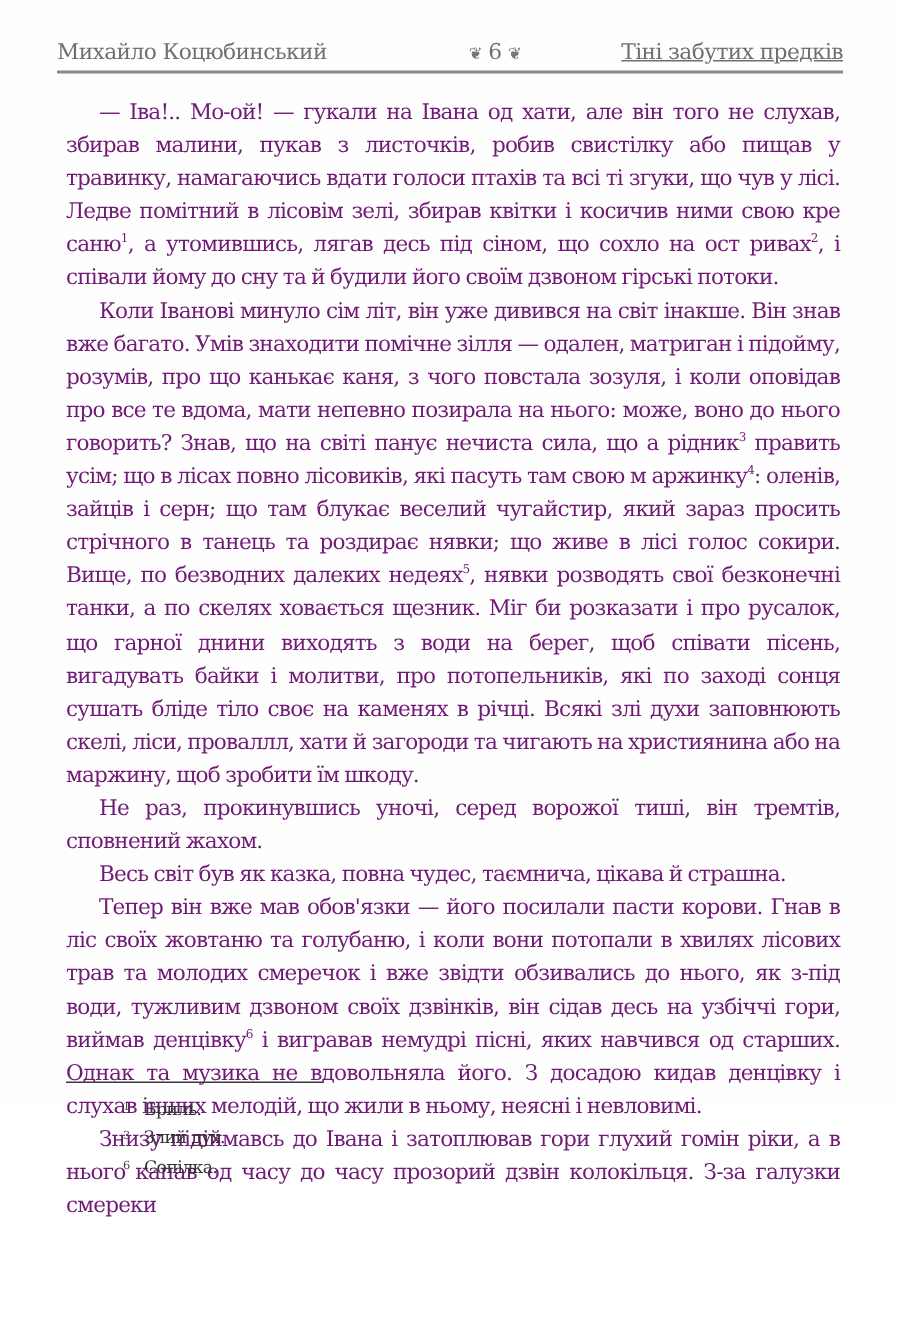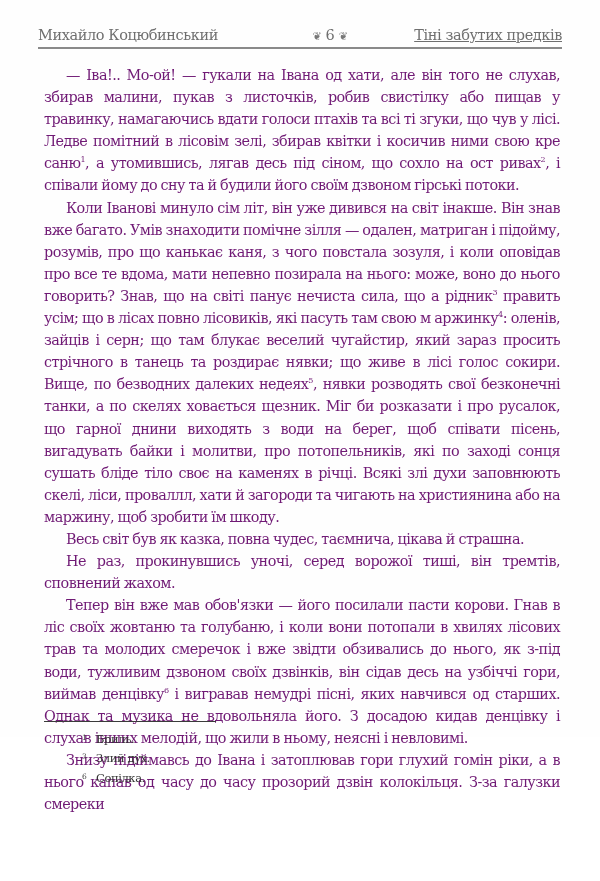--- a/index.html
+++ b/index.html
@@ -43,22 +43,22 @@
       <span class="orn">❦</span>
       <span>6</span>
       <span class="orn">❦</span>
     </span>
     <span class="rh-right">Тіні забутих предків</span>
   </div>
 
   <div class="body-text" id="body-text">
       <p><span>— Іва!.. Мо-ой! — гукали на Івана од хати, але він того не слухав, збирав малини, пукав з листочків, робив свистілку або пищав у травинку, намагаючись вдати голоси птахів та всі ті згуки, що чув у лісі. Ледве помітний в лісовім зелі, збирав квітки і косичив ними свою кре саню</span><sup>1</sup><span>, а утомившись, лягав десь під сіном, що сохло на ост ривах</span><sup>2</sup><span>, і співали йому до сну та й будили його своїм дзвоном гірські потоки.</span></p>
       <p><span>Коли Іванові минуло сім літ, він уже дивився на світ інакше. Він знав вже багато. Умів знаходити помічне зілля — одален, матриган і підойму, розумів, про що канькає каня, з чого повстала зозуля, і коли оповідав про все те вдома, мати непевно позирала на нього: може, воно до нього говорить? Знав, що на світі панує нечиста сила, що а рідник</span><sup>3</sup><span> править усім; що в лісах повно лісовиків, які пасуть там свою м аржинку</span><sup>4</sup><span>: оленів, зайців і серн; що там блукає веселий чугайстир, який зараз просить стрічного в танець та роздирає нявки; що живе в лісі голос сокири. Вище, по безводних далеких недеях</span><sup>5</sup><span>, нявки розводять свої безконечні танки, а по скелях ховається щезник. Міг би розказати і про русалок, що гарної днини виходять з води на берег, щоб співати пісень, вигадувать байки і молитви, про потопельників, які по заході сонця сушать бліде тіло своє на каменях в річці. Всякі злі духи заповнюють скелі, ліси, проваллл, хати й загороди та чигають на християнина або на маржину, щоб зробити їм шкоду.</span></p>
+      <p><span>Не раз, прокинувшись уночі, серед ворожої тиші, він тремтів, сповнений жахом.</span></p>
       <p><span>Весь світ був як казка, повна чудес, таємнича, цікава й страшна.</span></p>
-      <p><span>Не раз, прокинувшись уночі, серед ворожої тиші, він тремтів, сповнений жахом.</span></p>
       <p><span>Тепер він вже мав обов'язки — його посилали пасти корови. Гнав в ліс своїх жовтаню та голубаню, і коли вони потопали в хвилях лісових трав та молодих смеречок і вже звідти обзивались до нього, як з-під води, тужливим дзвоном своїх дзвінків, він сідав десь на узбіччі гори, виймав денцівку</span><sup>6</sup><span> і вигравав немудрі пісні, яких навчився од старших. Однак та музика не вдовольняла його. З досадою кидав денцівку і слухав інших мелодій, що жили в ньому, неясні і невловимі.</span></p>
       <p><span>Знизу підіймавсь до Івана і затоплював гори глухий гомін ріки, а в нього капав од часу до часу прозорий дзвін колокільця. З-за галузки смереки</span></p>
     </div>
 
   <div class="fn-rule"></div>
 
   <div class="footnotes" id="footnotes">
       <div class="fn"><span class="num">1</span><span>Бриль.</span></div>
       <div class="fn"><span class="num">3</span><span>Злий дух.</span></div>
       <div class="fn"><span class="num">6</span><span>Сопілка.</span></div>

